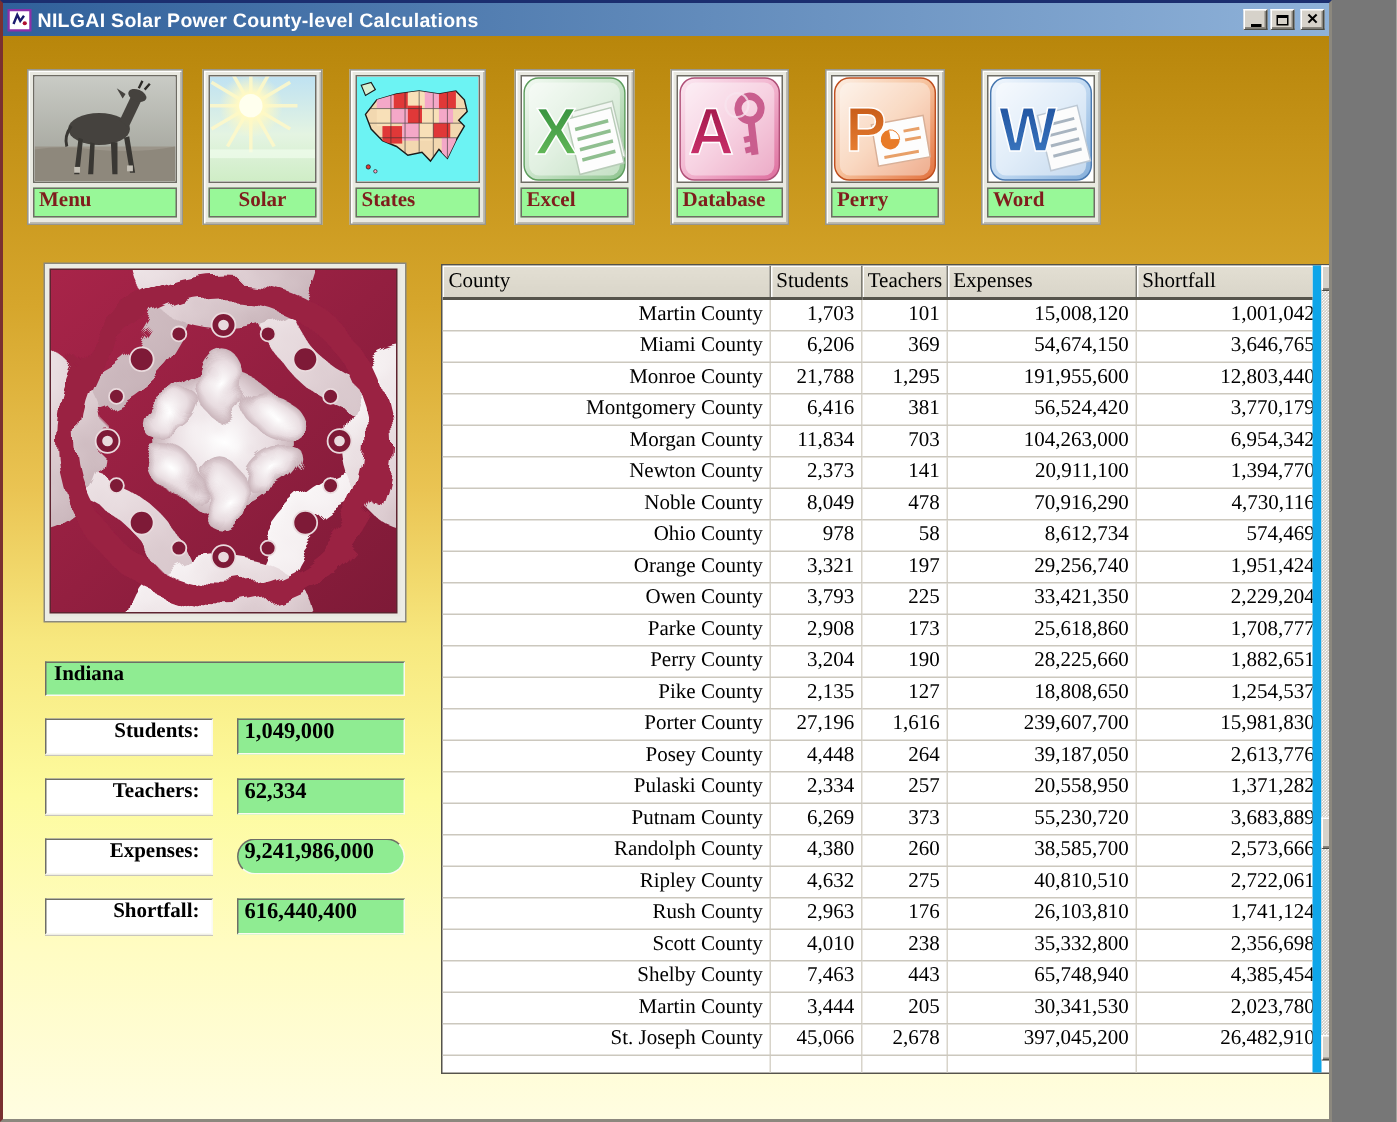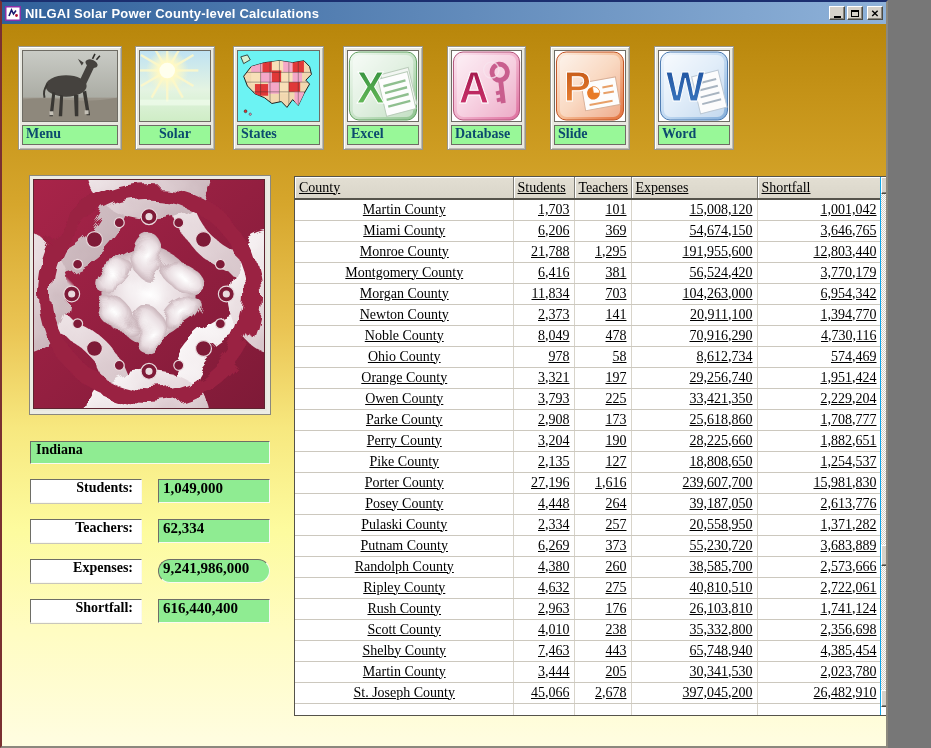--- a/index.html
+++ b/index.html
@@ -47,21 +47,21 @@
   .toolbtn{
     position:absolute; top:22px; height:104px; padding:3px; cursor:pointer;
     background:#E9E9E1; border:1px solid #98968C;
     box-shadow:inset 1px 1px 0 #FFFFFF, inset -1px -1px 0 #BDBBB1;
   }
   .btn-img{height:72px; border:1px solid #6E6C64; overflow:hidden; background:#fff;}
   .btn-img svg{display:block; width:100%; height:100%;}
   .btn-label{
     margin-top:3px; height:20px; line-height:18px; padding-left:3px;
     background:var(--button-label-green,#98F898); border:1px solid #6E6C64;
-    font:bold 14px "Liberation Serif",serif; color:#0c4a6e;
+    font:bold 14px "Liberation Serif",serif; color:#7f1d1d;
   }
   .btn-label.centered{text-align:center; padding-left:0;}
   
   .fractal{
     position:absolute; left:28px; top:152px; width:240px; height:238px;
     background:#E8E8E0; border:3px solid #ECECE4; outline:1px solid #8A887E;
   }
   .fractal svg{display:block; width:232px; height:230px; border:1px solid #5E2430;}
   .state-box{
     position:absolute; left:28px; top:417px; width:240px; height:23px;
@@ -82,36 +82,36 @@
     font:bold 15px "Liberation Serif",serif;
     border:1px solid; border-color:#6E6E66 #FAFAF2 #FAFAF2 #6E6E66;
   }
   
   .table-wrap{
     position:absolute; left:292px; top:152px; width:605px; height:540px;
     background:#fff; border:1px solid #55534B;
   }
   .grid-area{
     position:absolute; left:0; top:0; bottom:0; right:17px;
-    overflow:hidden; border-right:1px solid #0ea5e9;text-decoration:underline;
+    overflow:hidden; border-right:6px solid #0ea5e9;
   }
   table{border-collapse:collapse; table-layout:fixed; width:586px;}
   col.c0{width:218px;} col.c1{width:61px;} col.c2{width:57px;} col.c3{width:126px;} col.c4{width:124px;}
   th{
     height:22px; background:linear-gradient(180deg,#E3DFD3,var(--table-header-gray,#D9D5C9));
     font:14px "Liberation Serif",serif; font-weight:normal; text-align:left;
     padding:0 4px; border-right:1px solid #7E7C74; border-bottom:2px solid #55534B;
     box-shadow:inset 1px 1px 0 #FFFFFF; cursor:default;
   }
   td{
     height:21px; font:14px "Liberation Serif",serif; padding:0 4px;
     border-right:1px solid #D8D4CA; border-bottom:1px solid #CCC8BE;
     white-space:nowrap; overflow:hidden;
   }
-  td.c-name{text-align:center; padding-left:5px;}
+  td.c-name{text-align:right; padding-left:5px;}
   td.c-num{text-align:right;}
   tr.partial td{height:12px;}
   
   .vscroll{
     position:absolute; top:0; right:0; width:17px; height:530px;
     background-image:
       linear-gradient(45deg,#FFFFFF 25%,transparent 25%,transparent 75%,#FFFFFF 75%),
       linear-gradient(45deg,#FFFFFF 25%,#CFCBC3 25%,#CFCBC3 75%,#FFFFFF 75%);
     background-size:2px 2px; background-position:0 0,1px 1px;
   }
@@ -353,21 +353,21 @@
             <path d="M40,41 L40,34.5 A6.5,6.5 0 0 1 46.4,42 Z" fill="#FFFFFF" stroke="#E87B28" stroke-width="0.6"></path>
             <g stroke="#E8A068" stroke-width="2">
                 <line x1="50" y1="37" x2="61" y2="37"></line>
                 <line x1="50" y1="43" x2="61" y2="43"></line>
                 <line x1="34" y1="52" x2="58" y2="52"></line>
               </g>
           </g>
           <text x="23" y="50" text-anchor="middle" font-family="Liberation Sans, sans-serif" font-weight="bold" font-size="42" fill="url(#gp)" stroke="#FFFFFF" stroke-width="1">P</text>
         </svg>
       </div>
-      <div class="btn-label">Slide</div>
+      <div class="btn-label">Perry</div>
     </div>
 
     <div class="toolbtn" style="left:652px;width:80px;">
       <div class="btn-img">
         <svg viewBox="0 0 72 70" preserveAspectRatio="none">
           <defs>
             <linearGradient id="wdbg" x1="0" y1="0" x2="1" y2="1">
                 <stop offset="0" stop-color="#F2F7FD"></stop>
                 <stop offset="0.5" stop-color="#C2DAF2"></stop>
                 <stop offset="1" stop-color="#84AEDA"></stop>

